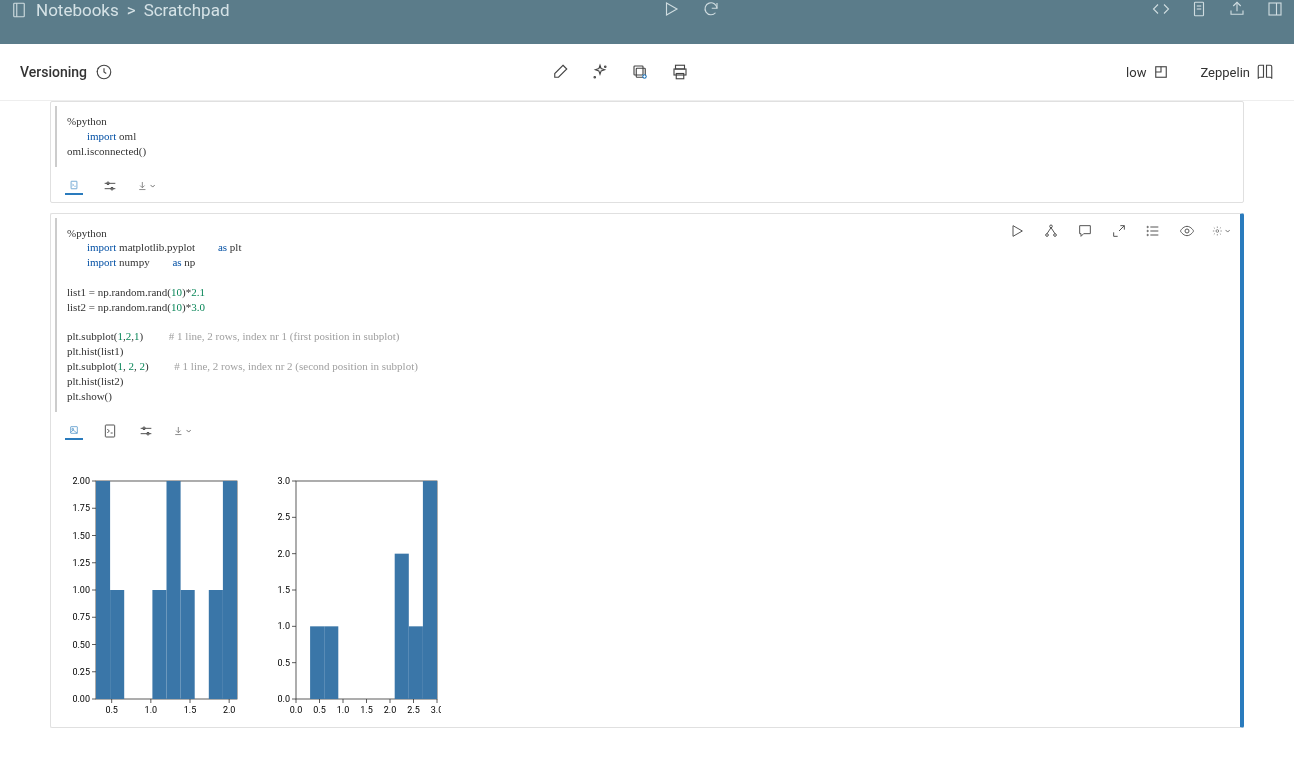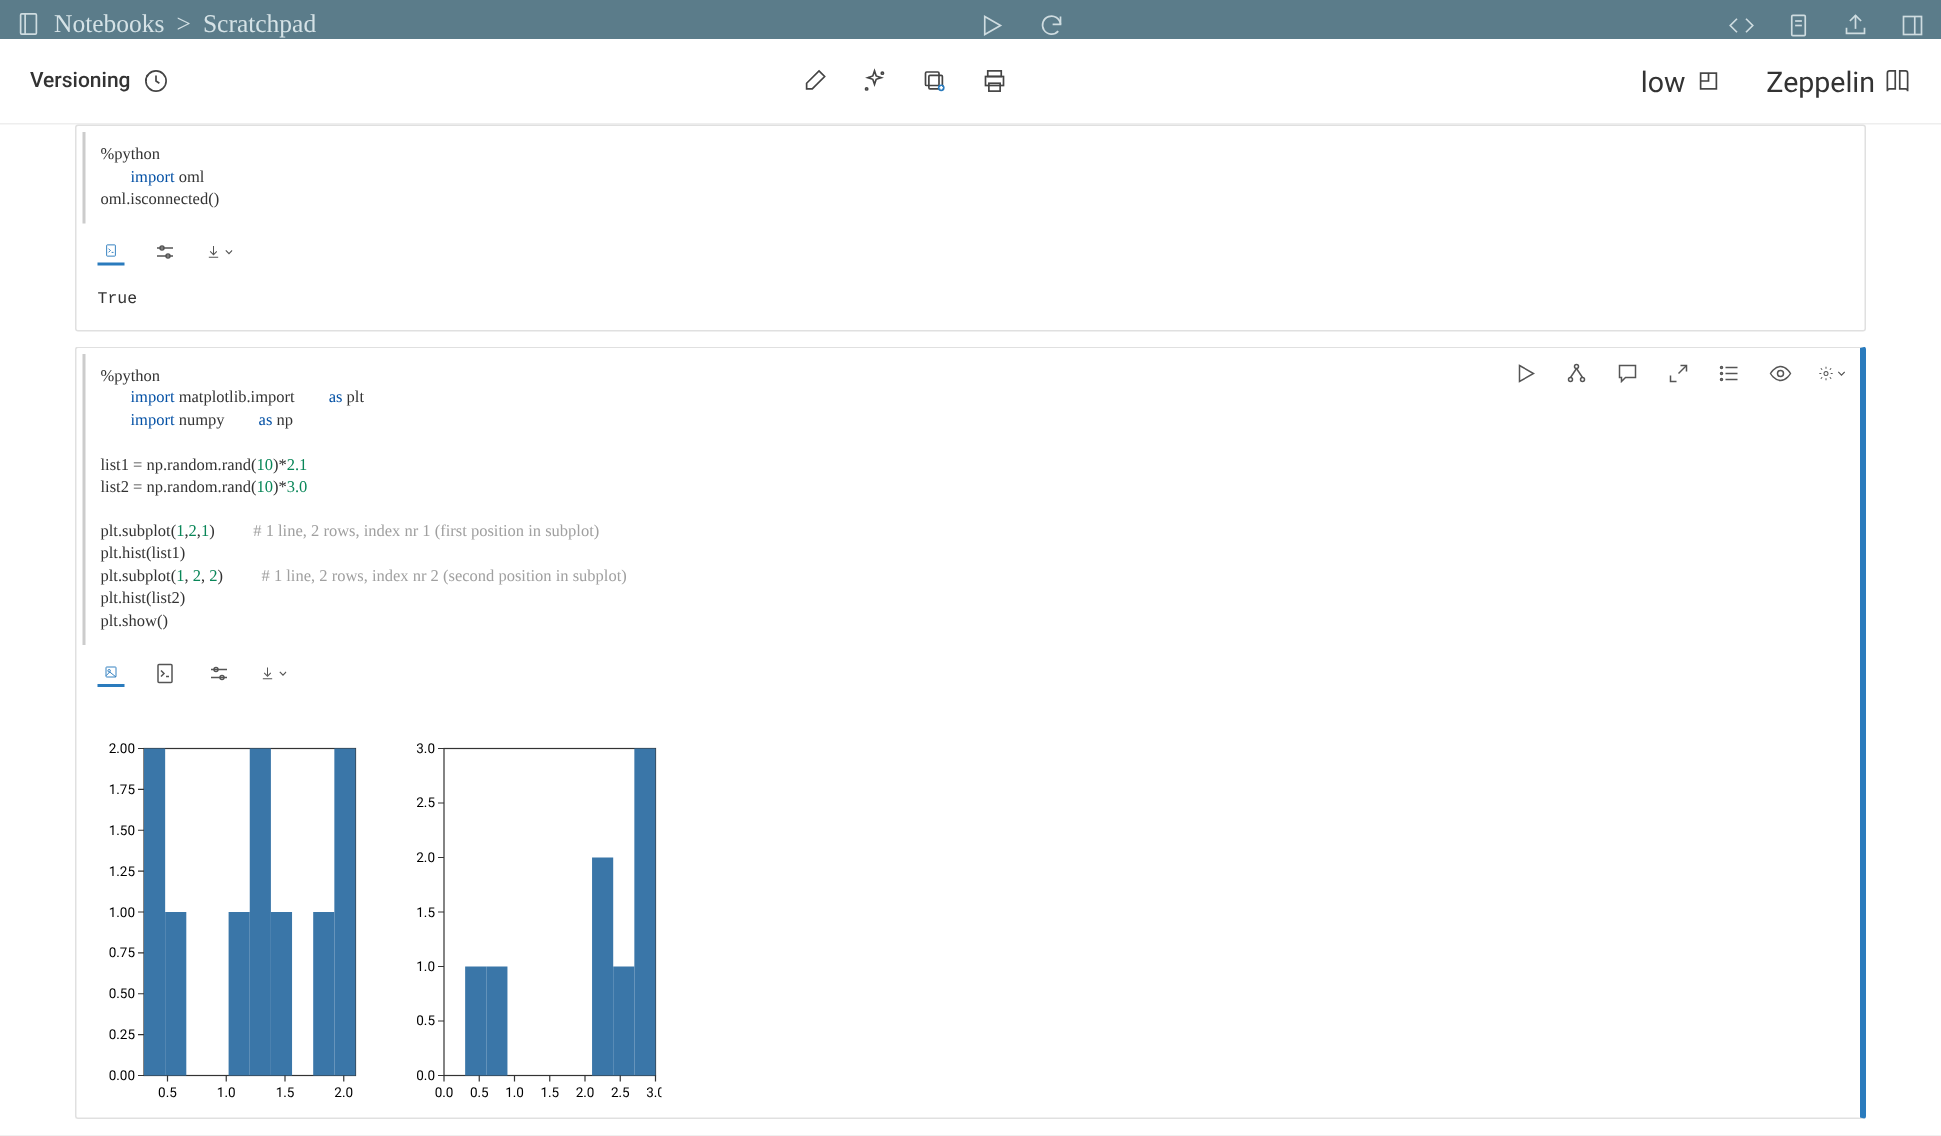--- a/index.html
+++ b/index.html
@@ -1,27 +1,27 @@
 <!DOCTYPE html>
 <html><head>
 <meta charset="utf-8">
 <style>
 * { box-sizing: border-box; margin: 0; padding: 0; }
 body { font-family: -apple-system, BlinkMacSystemFont, "Segoe UI", Roboto, sans-serif; font-size: 13px; color: #333; background: #fff; }
-.top-bar { background: #5b7c8a; color: #cfdce0; height: 26px; display: flex; align-items: flex-end; padding: 0 10px; font-family: Liberation Serif, serif; }
+.top-bar { background: #5b7c8a; color: #cfdce0; height: 44px; display: flex; align-items: flex-start; padding: 0 10px; }
 .top-bar .left { display: flex; align-items: center; gap: 8px; }
 .top-bar .crumb { font-size: 17px; color: #d5e2e6; }
 .top-bar .center { flex: 1; display: flex; justify-content: center; gap: 22px; }
 .top-bar .right { display: flex; gap: 20px; align-items: center; }
 .icon-btn { width: 18px; height: 18px; display: inline-flex; align-items: center; justify-content: center; color: #cfdce0; cursor: pointer; }
 .icon-btn svg { width: 18px; height: 18px; fill: none; stroke: currentColor; stroke-width: 1.5; }
 .sub-bar { height: 57px; border-bottom: 1px solid #eee; display: flex; align-items: center; padding: 0 20px; }
 .sub-bar .left { display: flex; align-items: center; gap: 8px; font-weight: 500; font-size: 14px; }
 .sub-bar .center { flex: 1; display: flex; justify-content: center; gap: 22px; }
-.sub-bar .right { display: flex; gap: 30px; align-items: center; font-size: 19px; }
+.sub-bar .right { display: flex; gap: 30px; align-items: center; font-size: 13px; }
 .sub-bar .icon-btn { color: #444; }
 .notebook-area { padding: 0 50px; }
 .cell { border: 1px solid #e0e0e0; margin-bottom: 10px; border-radius: 2px; position: relative; }
 .cell.active { border-right: 4px solid #2a7bbd; }
 .code-block { padding: 8px 10px; font-family: Liberation Serif, serif; font-size: 11px; line-height: 1.35; white-space: pre; border-left: 2px solid #ccc; margin: 4px; }
 .code-block .kw { color: #0451a5; margin-left: 20px; }
 .code-block .num { color: #098658; }
 .code-block .comment { color: #a0a0a0; margin-left: 23px; }
 .code-block .id { color: #333; }
 .output-bar { display: flex; align-items: center; gap: 18px; padding: 6px 14px; border-bottom: 1px solid transparent; }
@@ -185,21 +185,20 @@
         <svg viewBox="0 0 24 24">
             <path d="M12 3v12"></path>
             <polyline points="7 11 12 16 17 11"></polyline>
             <line x1="5" y1="20" x2="19" y2="20"></line>
           </svg>
         <svg viewBox="0 0 10 10" style="width:8px;height:8px;">
             <polyline points="1 3 5 7 9 3"></polyline>
           </svg>
       </span>
     </div>
-    <div class="cell-output">True</div>
   </div>
 
   <div class="cell active">
     <div class="cell-toolbar">
       <span class="ct-icon">
           <svg viewBox="0 0 24 24">
             <polygon points="6,4 20,12 6,20"></polygon>
           </svg>
         </span>
       <span class="ct-icon">
@@ -243,21 +242,21 @@
           <svg viewBox="0 0 24 24">
             <circle cx="12" cy="12" r="3"></circle>
             <path d="M12 2v3M12 19v3M4.2 4.2l2.1 2.1M17.7 17.7l2.1 2.1M2 12h3M19 12h3M4.2 19.8l2.1-2.1M17.7 6.3l2.1-2.1"></path>
           </svg>
           <svg viewBox="0 0 10 10" style="width:8px;height:8px;">
             <polyline points="1 3 5 7 9 3"></polyline>
           </svg>
         </span>
     </div>
     <div class="code-block" id="code2"><span class="id">%python
-</span><span class="kw">import</span><span class="id"> matplotlib.import </span><span class="kw">as</span><span class="id"> plt
+</span><span class="kw">import</span><span class="id"> matplotlib.pyplot </span><span class="kw">as</span><span class="id"> plt
 </span><span class="kw">import</span><span class="id"> numpy </span><span class="kw">as</span><span class="id"> np
 
 </span><span class="id">list1 = np.random.rand(</span><span class="num">10</span><span class="id">)*</span><span class="num">2.1</span><span class="id">
 </span><span class="id">list2 = np.random.rand(</span><span class="num">10</span><span class="id">)*</span><span class="num">3.0</span><span class="id">
 
 </span><span class="id">plt.subplot(</span><span class="num">1</span><span class="id">,</span><span class="num">2</span><span class="id">,</span><span class="num">1</span><span class="id">) </span><span class="comment"># 1 line, 2 rows, index nr 1 (first position in subplot)</span><span class="id">
 </span><span class="id">plt.hist(list1)
 </span><span class="id">plt.subplot(</span><span class="num">1</span><span class="id">, </span><span class="num">2</span><span class="id">, </span><span class="num">2</span><span class="id">) </span><span class="comment"># 1 line, 2 rows, index nr 2 (second position in subplot)</span><span class="id">
 </span><span class="id">plt.hist(list2)
 plt.show()</span></div>

